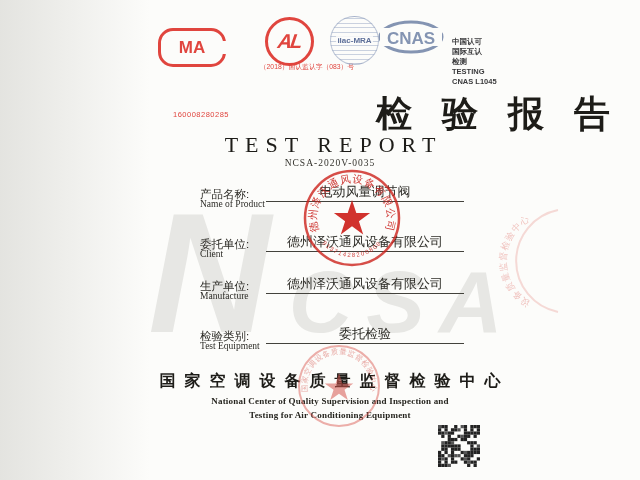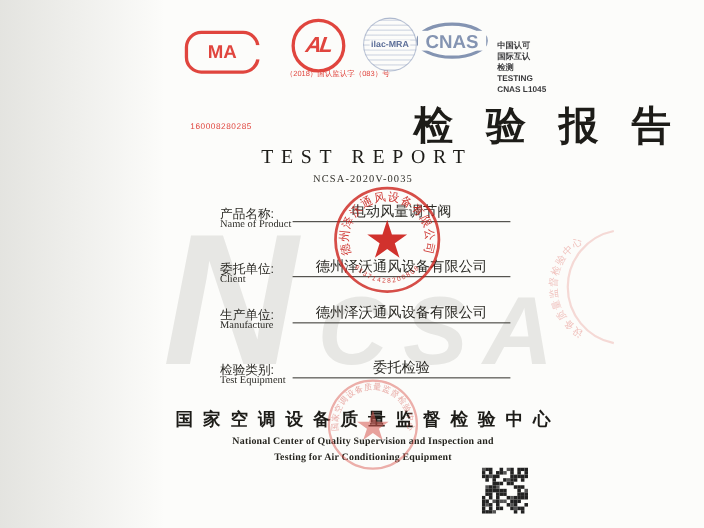--- a/index.html
+++ b/index.html
@@ -7,40 +7,40 @@
          font-family:"Liberation Sans",sans-serif;color:#26251f;}
   .abs{position:absolute;}
   .edge-shade{left:0;top:0;width:150px;height:480px;
       background:linear-gradient(90deg,rgba(198,198,192,.45),rgba(198,198,192,0));}
   
   .watermark{left:148px;top:188px;display:flex;align-items:baseline;
       font-style:italic;font-weight:800;color:rgba(95,95,88,0.13);line-height:1;}
   .wm-first{font-size:170px;}
   .wm-rest{font-size:88px;letter-spacing:14px;margin-left:18px;}
   
-  .cma-box{left:168px;top:28px;width:62px;height:33px;border:3px solid #e0453e;border-radius:15px;
+  .cma-box{left:158px;top:28px;width:62px;height:33px;border:3px solid #e0453e;border-radius:15px;
       display:flex;align-items:center;justify-content:center;}
   .cma-letters{font-size:17px;font-weight:900;color:#e0453e;letter-spacing:0;}
   .cma-gap{position:absolute;right:-4px;top:10px;width:8px;height:13px;background:#fcfcfa;}
   .cma-number{left:158px;top:62px;width:86px;text-align:center;font-size:7.5px;color:#e0453e;letter-spacing:.5px;margin-top:48px;}
   .cal-circle{left:265px;top:17px;width:43px;height:43px;border:3px solid #e0453e;border-radius:50%;
       display:flex;align-items:center;justify-content:center;}
   .cal-letters{font-size:20px;font-weight:900;font-style:italic;color:#e0453e;letter-spacing:-2px;transform:skewX(-8deg);}
   .cal-caption{left:244px;top:62px;width:126px;text-align:center;font-size:6.8px;color:#e0453e;}
   .ilac-circle{left:330px;top:16px;width:47px;height:47px;border-radius:50%;
       border:1px solid rgba(145,160,190,.6);
       background:repeating-linear-gradient(0deg,rgba(150,165,195,.5) 0 1px,rgba(150,165,195,0) 1px 4.5px);
       display:flex;align-items:center;justify-content:center;}
   .ilac-label{font-size:8px;font-weight:700;color:#5d6f99;background:rgba(252,252,250,.85);padding:0 1px;}
   .cnas-svg{left:378px;top:20px;}
   .accred{left:452px;top:21px;font-size:7.5px;line-height:10px;color:#3a3a3c;font-weight:700;margin-top:16px;}
   
   .center-wrap{left:20px;width:620px;text-align:center;}
   .title-zh{top:90px;font-size:36px;font-weight:700;letter-spacing:30px;text-indent:30px;color:#1d1c18;text-align:right;}
-  .title-en{top:132px;font-family:"Liberation Serif",serif;font-size:18px;letter-spacing:7px;text-indent:7px;color:#1d1c18;}
+  .title-en{top:132px;font-family:"Liberation Serif",serif;font-size:22px;letter-spacing:7px;text-indent:7px;color:#1d1c18;}
   .report-no{top:158px;font-family:"Liberation Serif",serif;font-size:9.5px;letter-spacing:1px;color:#33322c;}
   
   .form-row{left:0;top:0;width:640px;height:40px;}
   .lbl-zh{position:absolute;left:200px;top:4px;font-size:11.5px;color:#2c2b26;}
   .lbl-en{position:absolute;left:200px;top:16px;font-family:"Liberation Serif",serif;font-size:9.5px;color:#2c2b26;}
   .val{position:absolute;left:266px;top:0;width:198px;height:18px;text-align:center;
        font-size:13px;color:#2c2b26;border-bottom:1px solid #43423c;}
   
   .footer-zh{top:371px;font-size:16px;font-weight:700;letter-spacing:9px;text-indent:9px;color:#1d1c18;}
   .footer-en{font-family:"Liberation Serif",serif;font-size:9px;font-weight:700;color:#26251f;letter-spacing:.2px;}

